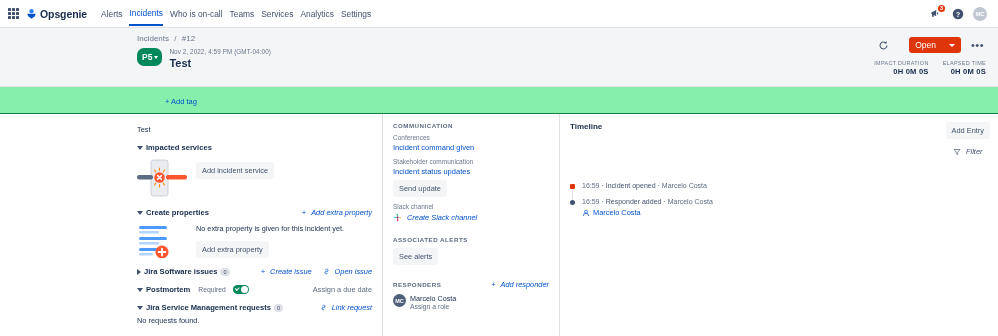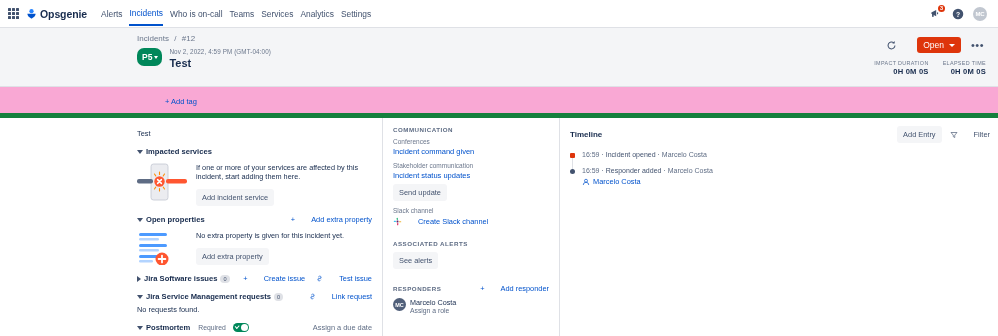--- a/index.html
+++ b/index.html
@@ -50,68 +50,68 @@
     gap: 2px; cursor: pointer; line-height: 10px;
   }
   .prio-caret { border-left: 2.5px solid transparent; border-right: 2.5px solid transparent;
     border-top: 3px solid #fff; display:block; }
   .inc-time { font-size: 6.3px; color: #6b778c; margin-bottom: 2px; letter-spacing:.1px;}
   .inc-title { font-size: 11px; font-weight: 700; color: #172b4d; }
   .header-actions { position: absolute; right: 12px; top: 9px;
     display: flex; align-items: center; gap: 8px; }
   .refresh-icon { width: 11px; height: 11px; cursor: pointer; }
   .status-btn { background: #de350b; color: #fff; font-size: 8.5px; border-radius: 3px;
-    padding: 3px 6px; display: flex; align-items: center; gap: 5px; cursor: pointer;
+    padding: 3px 6px; display: flex; align-items: center; gap: 13px; cursor: pointer;
     font-weight: 400; margin-left: 12px;}
   .status-caret { border-left: 3px solid transparent; border-right: 3px solid transparent;
     border-top: 3.5px solid #fff; display:block;}
   .more-btn { font-size: 11px; color: #42526e; cursor: pointer; line-height: 8px;
     letter-spacing: .5px; padding: 2px;}
   .metrics { position: absolute; right: 12px; top: 32px; display: flex; gap: 14px; }
   .metric { text-align: right; }
   .metric-label { font-size: 5.4px; color: #6b778c; letter-spacing: .35px; font-weight:400;}
   .metric-value { font-size: 7.6px; color: #172b4d; font-weight: 700; letter-spacing: .2px; margin-top:1px;}
-  .tagrow { background:#f9a8d4; padding: 3px 0 5px 165px; border-bottom:5px solid #15803d;}
+  .tagrow { background:#86efac; padding: 3px 0 5px 165px; border-bottom:1px solid #15803d;}
   .add-tag { font-size: 7.5px; color: #0052cc; cursor: pointer; }
   
   .body { display: flex; height: 254px; }
   .col-left { width: 382px; padding: 8px 10px 0 137px; }
   .col-mid { width: 177px; padding: 8px 10px 0 10px; border-left: 1px solid #dfe1e6; }
   .col-right { flex: 1; padding: 8px 8px 0 10px; border-left: 1px solid #dfe1e6; }
   .sec-title { font-size: 7.6px; font-weight: 700; color: #172b4d; }
   .sec-text { font-size: 7.4px; color: #172b4d; }
   .muted { color: #5e6c84; }
   .section { margin-bottom: 9px; }
   .sec-head { display: flex; align-items: center; gap: 3px; }
   .sec-head .spacer { margin-left: auto; }
   .caret { width:0;height:0; border-left: 3px solid transparent; border-right: 3px solid transparent;
     border-top: 4px solid #42526e; cursor: pointer; }
   .caret.right { border-top: 3px solid transparent; border-bottom: 3px solid transparent;
     border-left: 4px solid #42526e; border-right: 0;}
   .count-chip { background: #dfe1e6; color: #42526e; font-size: 5.6px; border-radius: 6px;
     padding: 0 3px; line-height: 8px; height:8px; display:inline-flex; align-items:center;}
   .link { font-size: 7.4px; color: #0052cc; cursor: pointer; }
-  .link-act { font-size: 7.4px; color: #0052cc; cursor: pointer; display:flex; align-items:center; gap:16px;}
+  .link-act { font-size: 7.4px; color: #0052cc; cursor: pointer; display:flex; align-items:center; gap:5px;font-style:italic;}
   .btn-subtle { background: #f4f5f7; color: #42526e; border: none; border-radius: 3px;
     font-size: 7.4px; padding: 4px 6px; cursor: pointer; font-family: inherit; }
   .empty-row { display: flex; gap: 9px; margin-top: 5px; align-items: flex-start; }
   .empty-txt { padding-top: 2px; }
   .empty-txt p { font-size: 7.3px; color: #172b4d; margin-bottom: 5px; }
   
   .illus-svc { width: 50px; height: 42px; position: relative; flex: none; }
   
   .illus-prop { width: 50px; height: 36px; position: relative; flex: none; }
   
   .panel-label { font-size: 6.2px; font-weight: 700; color: #5e6c84; letter-spacing: .5px; }
   .sub-label { font-size: 6.5px; color: #6b778c; margin-top: 6px; }
   .mid-link { font-size: 7.5px; color: #0052cc; cursor: pointer; margin-top: 2px; display:block;}
   
-  .tl-head { display: flex; align-items: center; gap: 6px; margin-bottom: 8px;}
+  .tl-head { display: flex; align-items: flex-start; gap: 6px; margin-bottom: 26px;}
   .tl-title { font-size: 8px; font-weight: 700; color: #172b4d; }
-  .tl-actions { margin-left: auto; display: flex; align-items: center; gap: 8px; }
+  .tl-actions { margin-left: auto; display: flex; align-items: center; gap: 8px; flex-direction: column; }
   .tl-entry { position: relative; padding-left: 12px; margin-bottom: 9px; }
   .tl-dot { position: absolute; left: 0; top: 2px; width: 5px; height: 5px; border-radius: 1px; }
   .tl-line { position: absolute; left: 2px; top: 7px; width: 1px; height: 16px; background: #dfe1e6; }
   .tl-text { font-size: 7px; color: #5e6c84; }
   .tl-text b { color: #42526e; font-weight: 400; }
   .tl-user-row { display: flex; align-items: center; gap: 3px; margin-top: 3px; }
   .resp-row { display: flex; align-items: flex-start; gap: 4px; margin-top: 5px; }
   .avatar-md { width: 13px; height: 13px; border-radius: 50%; background: #505f79; color: #fff;
     font-size: 5.5px; display:flex; align-items:center; justify-content:center; font-weight:700; flex:none;}
   .resp-name { font-size: 7.2px; color: #172b4d; }
@@ -233,30 +233,29 @@
         <svg class="illus-svc" viewBox="0 0 50 42">
           <rect x="14" y="3" width="17" height="36" rx="2.5" fill="#ebecf0" stroke="#c1c7d0" stroke-width=".8"></rect>
           <rect x="0" y="18" width="16" height="4.5" rx="2" fill="#5e6c84"></rect>
           <rect x="29" y="18" width="21" height="4.5" rx="2" fill="#ff5630"></rect>
           <circle cx="22.5" cy="20.5" r="5.2" fill="#ff5630"></circle>
           <path d="M20.6 18.6 L24.4 22.4 M24.4 18.6 L20.6 22.4" stroke="#fff" stroke-width="1.5" stroke-linecap="round"></path>
           <path d="M22.5 11 L22.5 13.5 M17.5 13 L18.8 15 M27.5 13 L26.2 15" stroke="#ff8b00" stroke-width="1.1" stroke-linecap="round"></path>
           <path d="M22.5 30 L22.5 27.5 M17.5 28 L18.8 26 M27.5 28 L26.2 26" stroke="#ff8b00" stroke-width="1.1" stroke-linecap="round"></path>
         </svg>
         <div class="empty-txt">
-          <p>If one or more of your services are affected by this incident, start adding them here.</p>
           <button class="btn-subtle">Add incident service</button>
         </div>
       </div>
     </div>
 
     <div class="section">
       <div class="sec-head">
         <span class="caret"></span>
-        <span class="sec-title">Open properties</span>
+        <span class="sec-title">Create properties</span>
         <span class="spacer"></span>
         <span class="link-act">
           <span>+</span>
           <span>Add extra property</span>
         </span>
       </div>
       <div class="empty-row">
         <svg class="illus-prop" viewBox="0 0 50 36">
           <rect x="2" y="4" width="28" height="3" rx="1.5" fill="#4c9aff"></rect>
           <rect x="2" y="9" width="20" height="2.6" rx="1.3" fill="#b3d4ff"></rect>
@@ -281,53 +280,53 @@
         <span class="count-chip">0</span>
         <span class="spacer"></span>
         <span class="link-act" style="margin-right:8px">
           <span>+</span>
           <span>Create issue</span>
         </span>
         <span class="link-act">
           <svg width="7" height="7" viewBox="0 0 16 16">
             <path d="M6 10 L10 6 M5.5 4.5 L7 3 a3 3 0 0 1 4.2 4.2 L9.7 8.7 M6.3 7.3 L4.8 8.8 a3 3 0 0 0 4.2 4.2 L10.5 11.5" stroke="#0052cc" stroke-width="1.4" fill="none" stroke-linecap="round"></path>
           </svg>
-          <span>Test issue</span>
+          <span>Open issue</span>
         </span>
       </div>
+    </div>
+
+    <div class="section">
+      <div class="sec-head">
+        <span class="caret"></span>
+        <span class="sec-title">Postmortem</span>
+        <span class="req-label" style="margin-left:5px">Required</span>
+        <span class="toggle" style="margin-left:4px">
+            <span class="chk"></span>
+          </span>
+        <span class="spacer"></span>
+        <span class="sec-text muted">Assign a due date</span>
+      </div>
+
     </div>
 
     <div class="section">
       <div class="sec-head">
         <span class="caret"></span>
         <span class="sec-title">Jira Service Management requests</span>
         <span class="count-chip">0</span>
         <span class="spacer"></span>
         <span class="link-act">
           <svg width="7" height="7" viewBox="0 0 16 16">
             <path d="M6 10 L10 6 M5.5 4.5 L7 3 a3 3 0 0 1 4.2 4.2 L9.7 8.7 M6.3 7.3 L4.8 8.8 a3 3 0 0 0 4.2 4.2 L10.5 11.5" stroke="#0052cc" stroke-width="1.4" fill="none" stroke-linecap="round"></path>
           </svg>
           <span>Link request</span>
         </span>
       </div>
       <div class="sec-text" style="margin-top:4px">No requests found.</div>
-    </div>
-
-    <div class="section">
-      <div class="sec-head">
-        <span class="caret"></span>
-        <span class="sec-title">Postmortem</span>
-        <span class="req-label" style="margin-left:5px">Required</span>
-        <span class="toggle" style="margin-left:4px">
-            <span class="chk"></span>
-          </span>
-        <span class="spacer"></span>
-        <span class="sec-text muted">Assign a due date</span>
-      </div>
-
     </div>
   </div>
 
   <div class="col-mid">
     <div class="panel-label">COMMUNICATION</div>
     <div class="sub-label" style="margin-top:5px">Conferences</div>
     <span class="mid-link">Incident command given</span>
 
     <div class="sub-label">Stakeholder communication</div>
     <span class="mid-link">Incident status updates</span>

